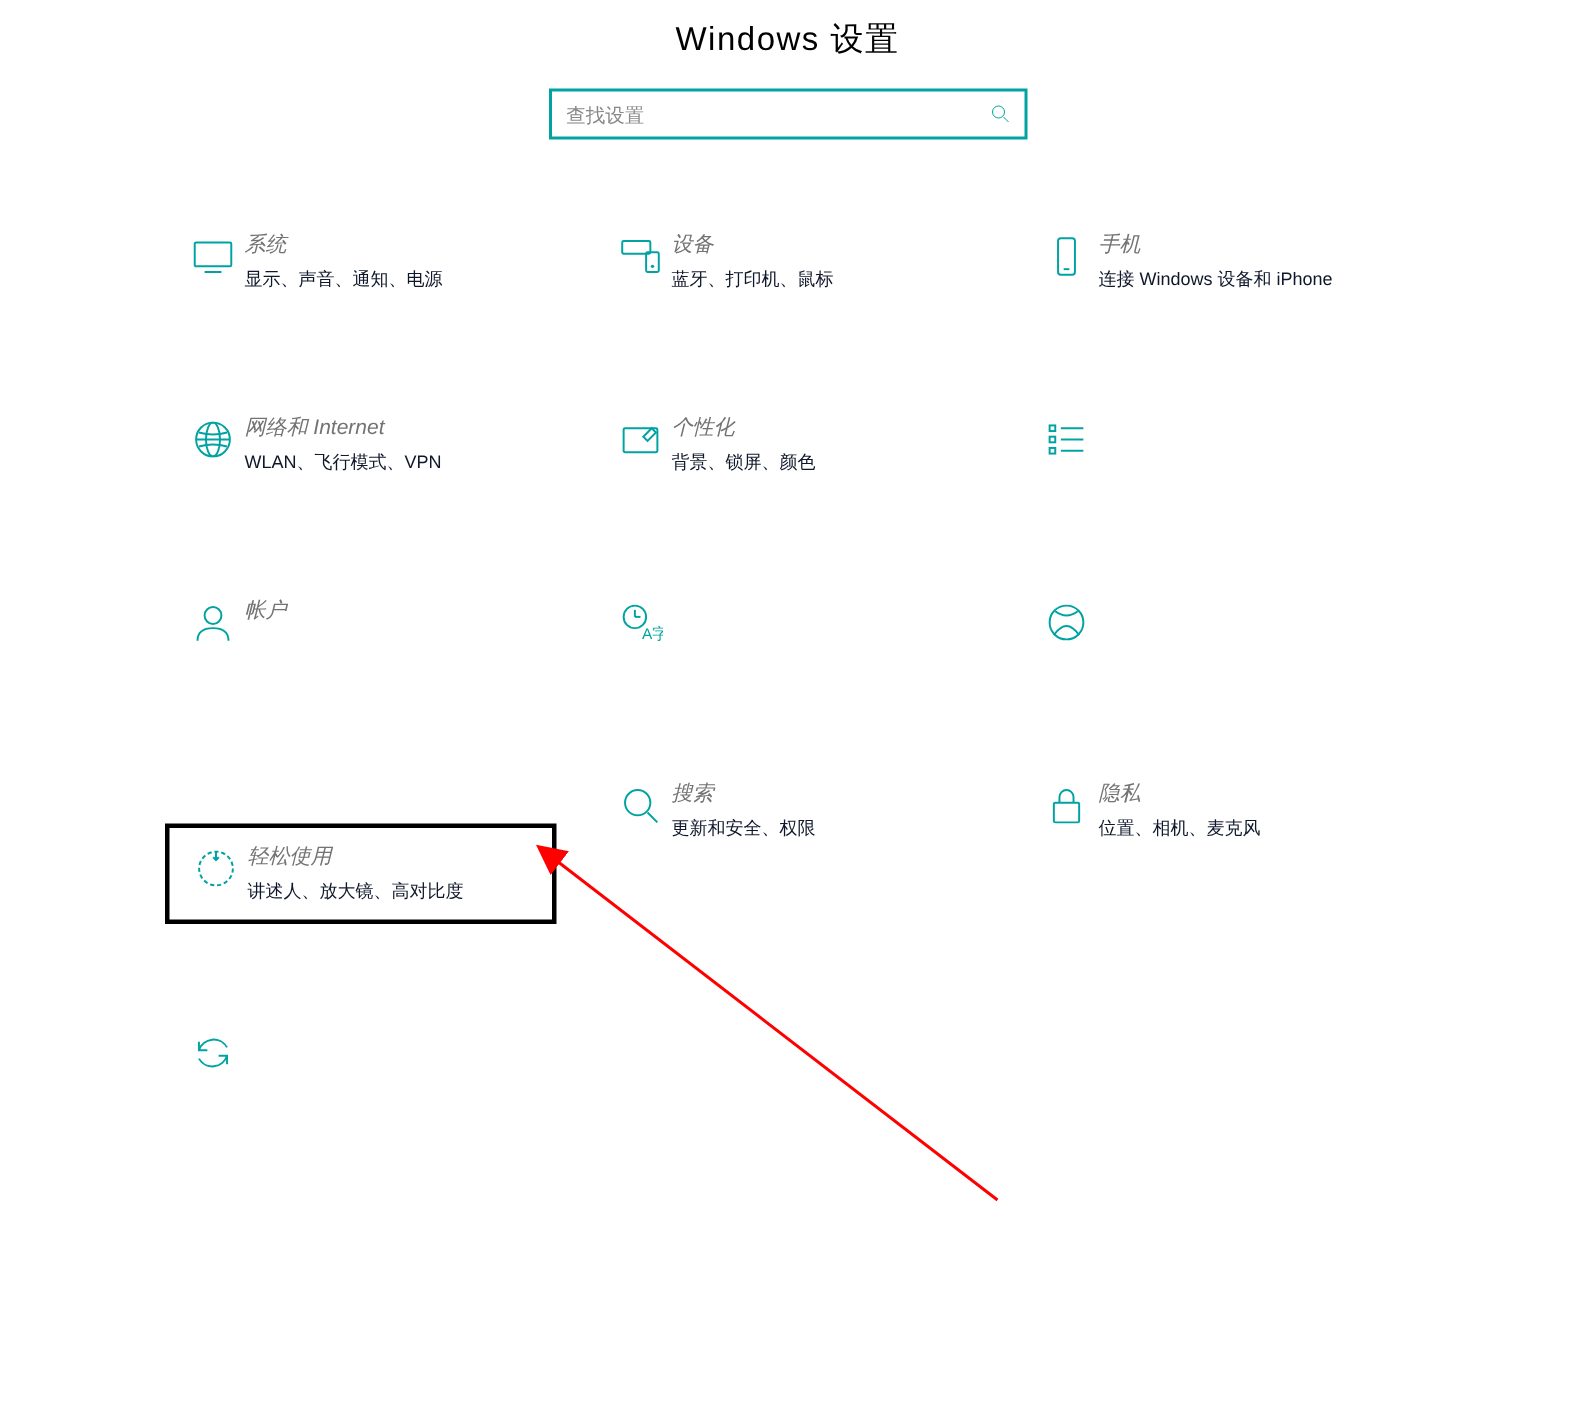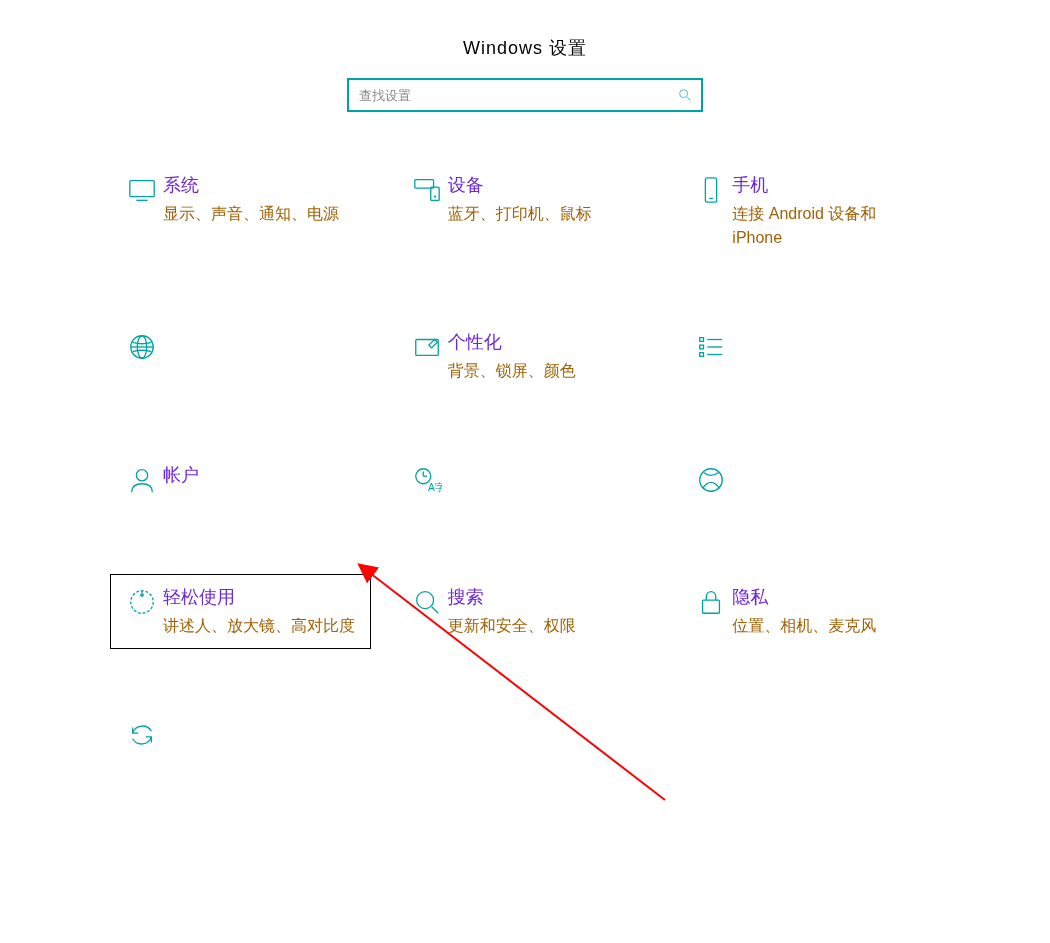--- a/index.html
+++ b/index.html
@@ -6,33 +6,33 @@
   body {
     font-family: "Microsoft YaHei", "Segoe UI", sans-serif;
     background: #ffffff;
     width: 1050px;
     height: 943px;
     position: relative;
     color: #000;
   }
   .page-title {
     text-align: center;
-    font-size: 18px;
+    font-size: 22px;
     font-weight: 300;
-    padding-top: 36px;
+    padding-top: 11px;
     padding-bottom: 18px;
     letter-spacing: 1px;
   }
   .search-wrap {
     display: flex;
     justify-content: center;
     margin-bottom: 50px;
   }
   .search-box {
-    width: 356px;
+    width: 319px;
     height: 34px;
     border: 2px solid #00a2a2;
     display: flex;
     align-items: center;
     padding: 0 8px 0 10px;
   }
   .search-input {
     flex: 1;
     border: none;
     outline: none;
@@ -55,22 +55,23 @@
     row-gap: 58px;
   }
   .tile {
     display: flex;
     align-items: flex-start;
     padding: 10px 8px 10px 8px;
     border: 1px solid transparent;
     min-height: 64px;
   }
   .tile.hovered {
-    border: 1px solid #000000;
+    border: 3px solid #000000;
     background: #fff;
+    margin-top: 40px;
   }
   .tile .icon-wrap {
     width: 44px;
     display: flex;
     justify-content: center;
     align-items: flex-start;
     padding-top: 2px;
     padding-left: 2px;
   }
   .tile .icon {
@@ -78,28 +79,29 @@
     stroke: #00a2a2;
     fill: none;
     stroke-width: 1.4;
   }
   .tile .text {
     flex: 1;
     padding-top: 0;
     padding-right: 4px;
   }
   .tile .title {
-    font-size: 18px;
-    color: #6d28d9;
+    font-size: 14px;
+    color: #737373;
     margin-bottom: 5px;
     font-weight: 400;
+    font-style: italic;
   }
   .tile .desc {
-    font-size: 16px;
-    color: #a16207;
+    font-size: 12px;
+    color: #0f172a;
     line-height: 1.5;
   }
   .arrow-overlay {
     position: absolute;
     top: 0; left: 0;
     width: 1050px; height: 943px;
     pointer-events: none;
   }
 </style>
 </head>
@@ -148,33 +150,37 @@
 
   <div class="tile">
     <div class="icon-wrap">
       <svg class="icon" viewBox="0 0 32 32">
         <rect x="10" y="3" width="12" height="26" rx="2"></rect>
         <line x1="14" y1="25" x2="18" y2="25"></line>
       </svg>
     </div>
     <div class="text">
       <div class="title">手机</div>
-      <div class="desc">连接 Android 设备和 iPhone</div>
+      <div class="desc">连接 Windows 设备和 iPhone</div>
     </div>
   </div>
 
   <div class="tile">
     <div class="icon-wrap">
       <svg class="icon" viewBox="0 0 32 32">
         <circle cx="16" cy="16" r="12"></circle>
         <ellipse cx="16" cy="16" rx="5" ry="12"></ellipse>
         <line x1="4" y1="16" x2="28" y2="16"></line>
         <path d="M6 11 Q16 14 26 11"></path>
         <path d="M6 21 Q16 18 26 21"></path>
       </svg>
+    </div>
+    <div class="text">
+      <div class="title">网络和 Internet</div>
+      <div class="desc">WLAN、飞行模式、VPN</div>
     </div>
   </div>
 
   <div class="tile">
     <div class="icon-wrap">
       <svg class="icon" viewBox="0 0 32 32">
         <rect x="4" y="8" width="24" height="17" rx="1"></rect>
         <path d="M18 14 L24 8 L27 11 L21 17 Z"></path>
       </svg>
     </div>

